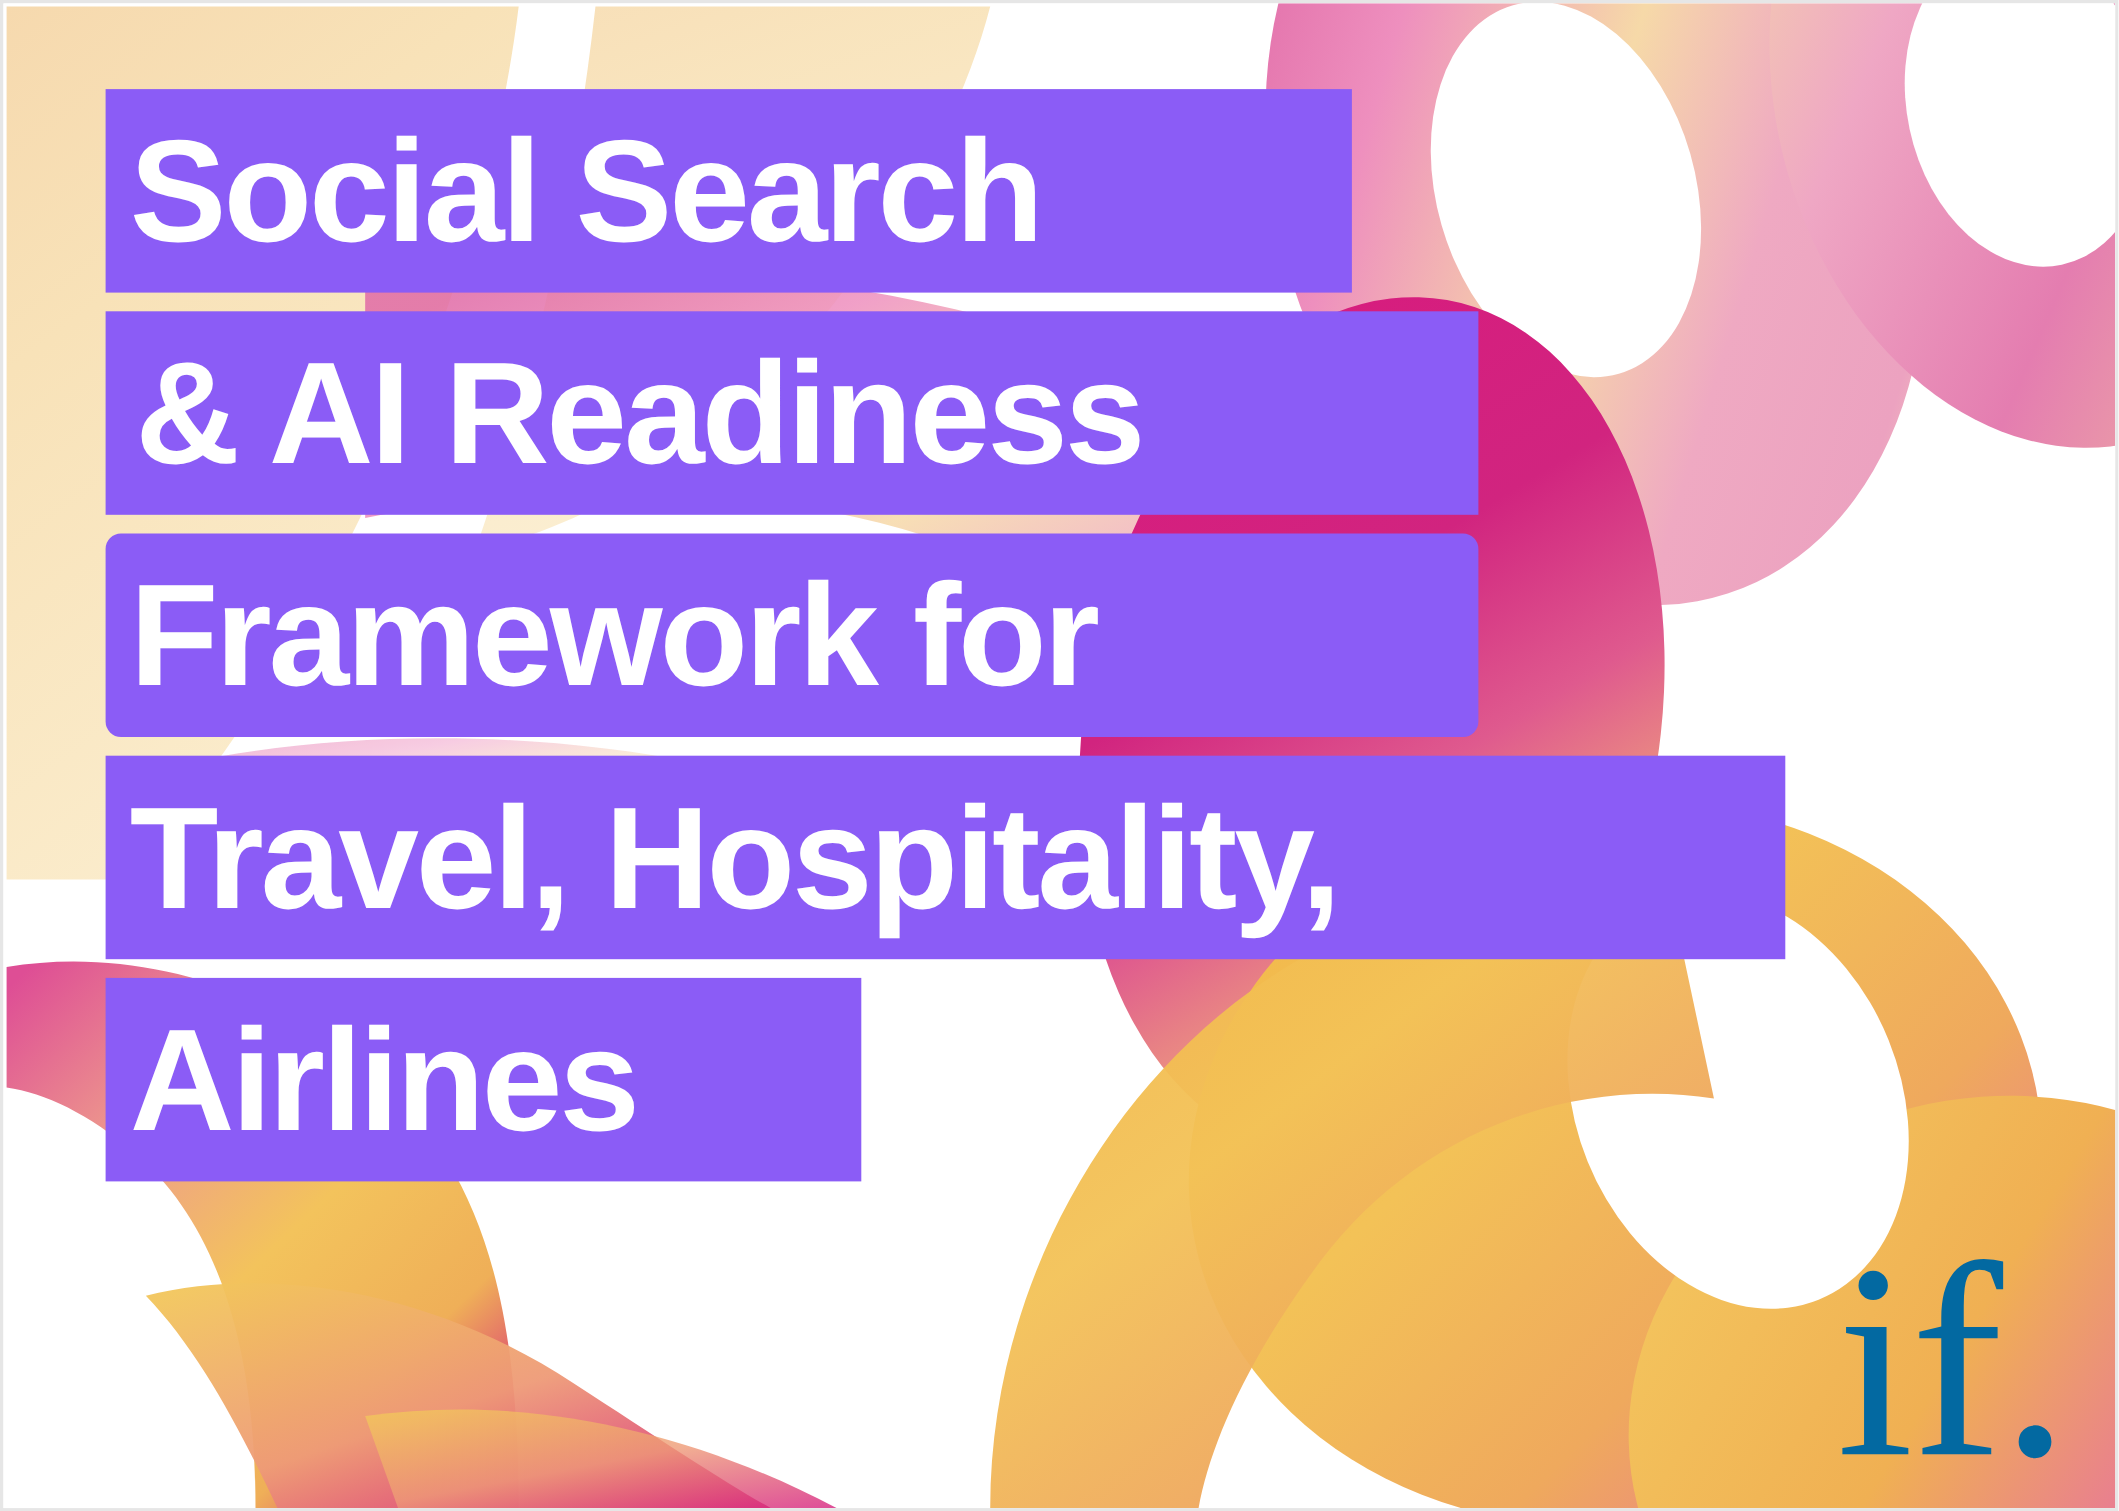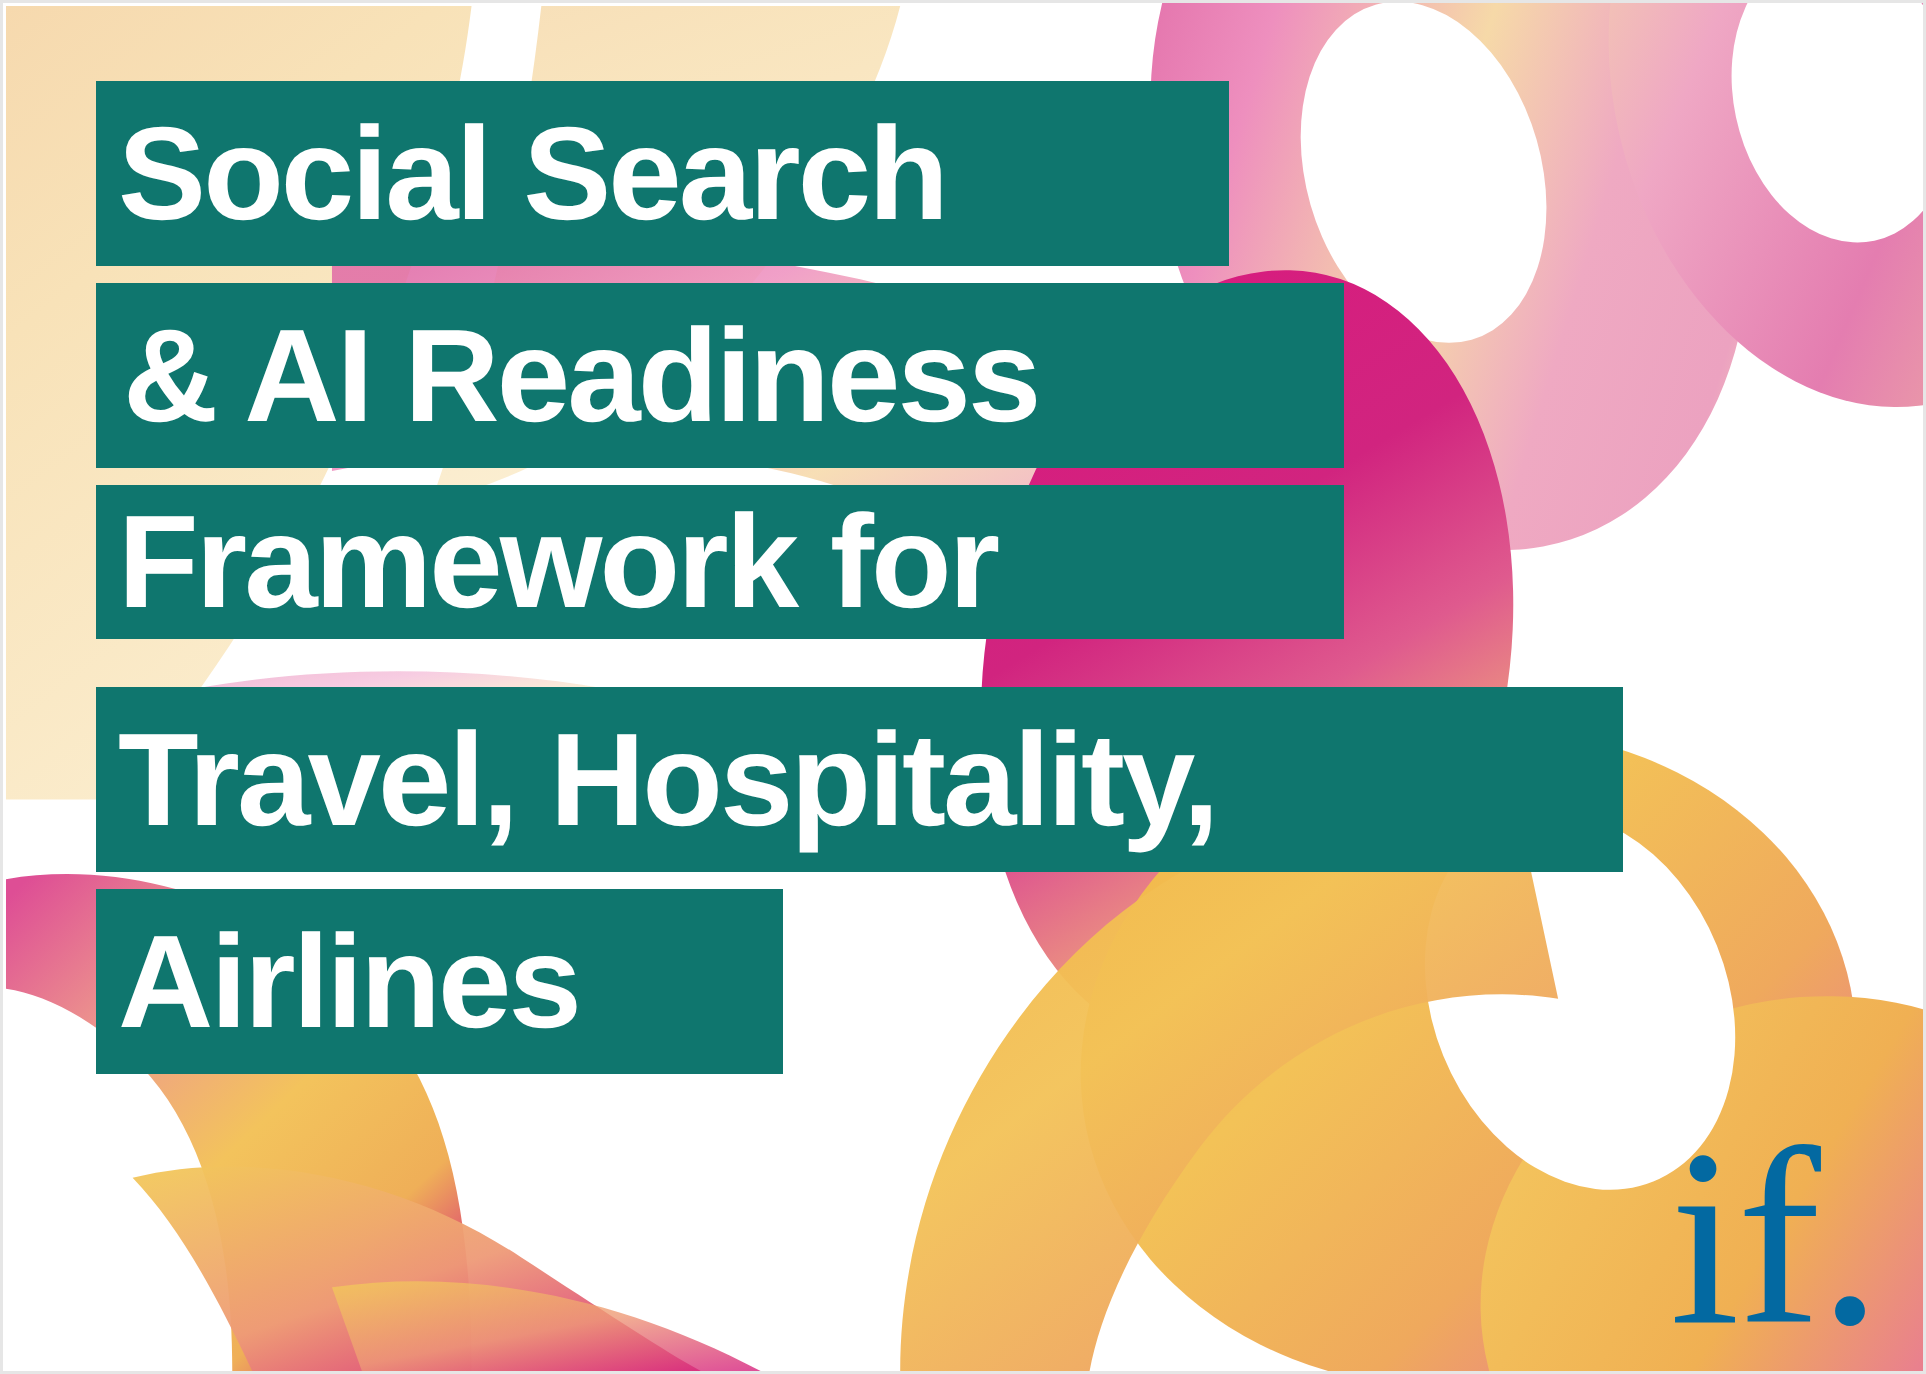--- a/index.html
+++ b/index.html
@@ -39,38 +39,38 @@
     position: absolute;
     left: 0;
     top: 0;
     z-index: 5;
     width: 100%;
     height: 100%;
   }
 
   .hl-line {
     position: absolute;
-    background: #0f766e;
+    background: #8b5cf6;
     color: #ffffff;
     font-family: "Liberation Sans", sans-serif;
     font-weight: 700;
     letter-spacing: -0.022em;
     white-space: nowrap;
     display: flex;
     align-items: center;
     box-sizing: border-box;
     font-size: 132px;
     line-height: 1;
     padding: 0 20px 0 22px;
     text-rendering: geometricPrecision;
   }
 
   .hl-1 { left: 93px;  top: 78px;  width: 1133px; height: 185px; }
   .hl-2 { left: 93px;  top: 280px; width: 1248px; height: 185px; padding-left: 27px; }
-  .hl-3 { left: 93px;  top: 482px; width: 1248px; height: 154px; }
+  .hl-3 { left: 93px;  top: 482px; width: 1248px; height: 185px; border-radius: 14px; }
   .hl-4 { left: 93px;  top: 684px; width: 1527px; height: 185px; }
   .hl-5 { left: 93px;  top: 886px; width: 687px;  height: 185px; }
 
   
   .logo {
     position: absolute;
     right: 44px;
     bottom: 8px;
     z-index: 8;
     color: #0369a1;

